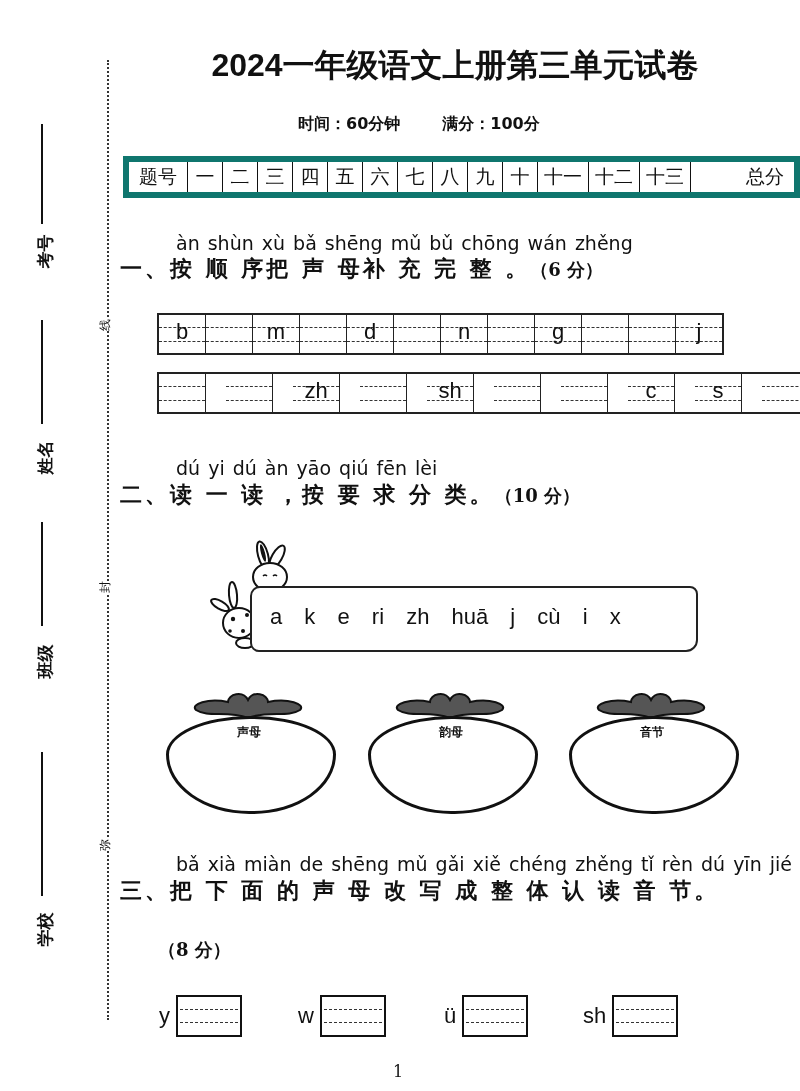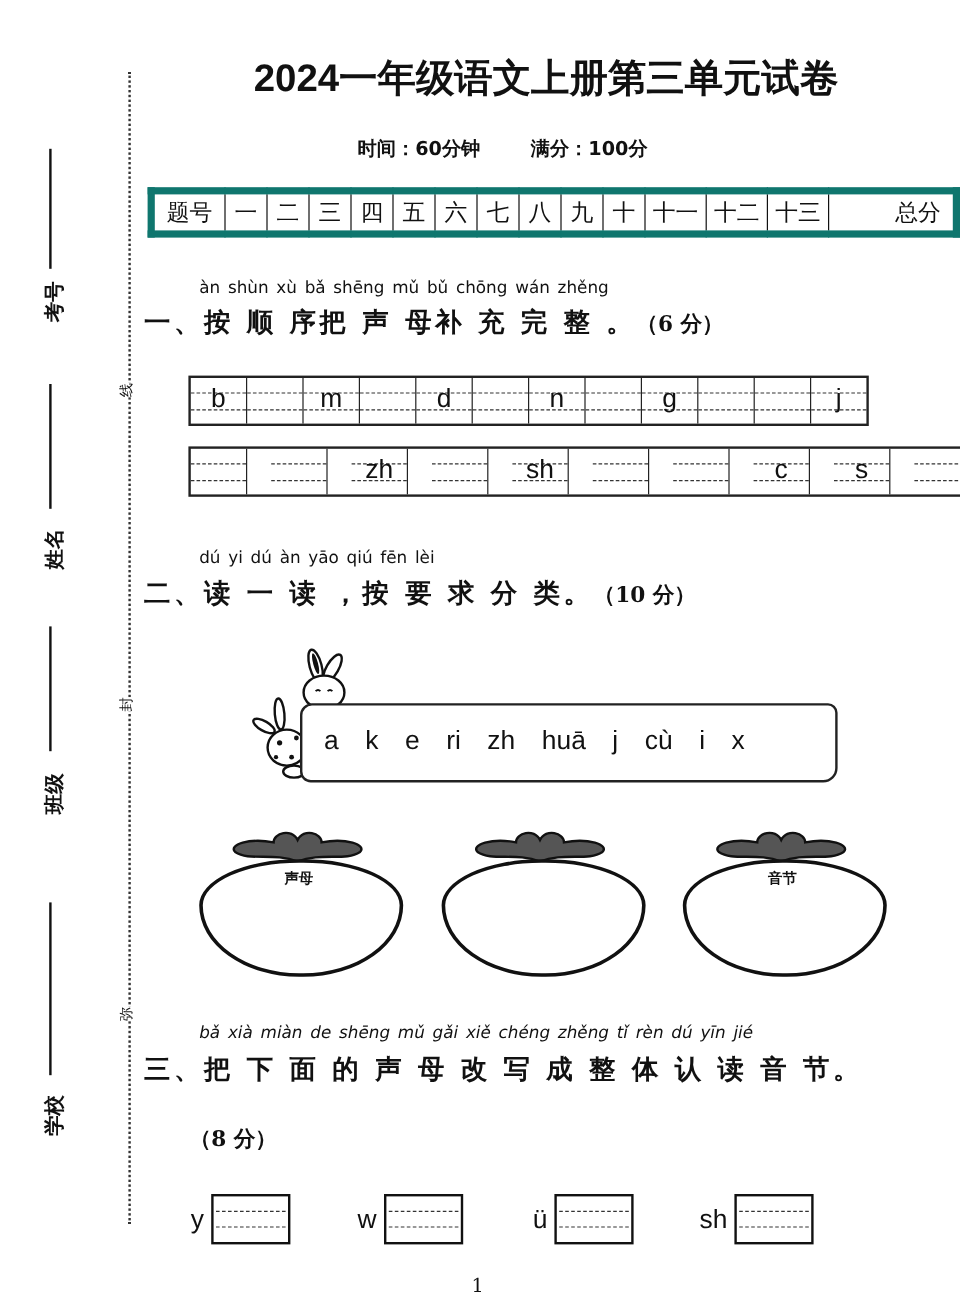--- a/index.html
+++ b/index.html
@@ -18,21 +18,21 @@
            font-family:"Liberation Sans", sans-serif; font-weight:bold; font-size:32px; letter-spacing:0px; }
   .subtitle { position:absolute; left:298px; top:114px; font-size:16px; font-weight:bold; }
   .subtitle span { margin-right:42px; }
 
   
   table.score { position:absolute; left:123px; top:156px; border-collapse:collapse; border:6px solid #0f766e; }
   table.score td { border:1.5px solid #111; height:30px; text-align:center; font-size:19px;
                    font-family:"DejaVu Serif", serif; padding:0; }
 
   
-  .pinyin { position:absolute; font-family:"DejaVu Sans", sans-serif; font-size:14px; white-space:nowrap; word-spacing:2px; }
+  .pinyin { position:absolute; font-family:"DejaVu Sans", sans-serif; font-size:19px; white-space:nowrap; word-spacing:2px;margin-left:10px; }
   .heading { position:absolute; font-size:22px; font-weight:bold; white-space:nowrap; letter-spacing:3px; }
   .heading .pts { font-weight:bold; font-family:"DejaVu Serif", serif; font-size:18px; letter-spacing:0;text-align:center; }
 
   
   .grid-row { position:absolute; display:flex; border:2px solid #222; height:38px; }
   .grid-cell { width:46px; height:38px; border-right:1.5px solid #222; position:relative; }
   .grid-cell:last-child { border-right:none; }
   .grid-cell::before, .grid-cell::after { content:""; position:absolute; left:0; right:0; border-top:1.5px dashed #333; }
   .grid-cell::before { top:12px; }
   .grid-cell::after { top:26px; }
@@ -221,30 +221,31 @@
     <path d="M60 28 C40 20 20 28 8 20 C2 14 20 8 40 12 C40 4 55 0 60 10 C65 0 80 4 80 12 C100 8 118 14 112 20 C100 28 80 20 60 28Z" fill="#555" stroke="#111" stroke-width="2"></path>
   </svg>
   <div class="fruit-body"></div>
   <div class="fruit-label">声母</div>
 </div>
 <div class="fruit" style="left:364px;top:690px;">
   <svg class="abs" style="left:26px;top:0;" width="120" height="32" viewBox="0 0 120 32">
     <path d="M60 28 C40 20 20 28 8 20 C2 14 20 8 40 12 C40 4 55 0 60 10 C65 0 80 4 80 12 C100 8 118 14 112 20 C100 28 80 20 60 28Z" fill="#555" stroke="#111" stroke-width="2"></path>
   </svg>
   <div class="fruit-body"></div>
+  <div class="fruit-label">韵母</div>
 </div>
 <div class="fruit" style="left:565px;top:690px;">
   <svg class="abs" style="left:26px;top:0;" width="120" height="32" viewBox="0 0 120 32">
     <path d="M60 28 C40 20 20 28 8 20 C2 14 20 8 40 12 C40 4 55 0 60 10 C65 0 80 4 80 12 C100 8 118 14 112 20 C100 28 80 20 60 28Z" fill="#555" stroke="#111" stroke-width="2"></path>
   </svg>
   <div class="fruit-body"></div>
   <div class="fruit-label">音节</div>
 </div>
 
-<div class="pinyin" style="left:166px;top:853px;font-style:italic;">bǎ xià miàn de shēng mǔ gǎi xiě chéng zhěng  tǐ  rèn  dú  yīn  jié</div>
+<div class="pinyin" style="left:166px;top:853px;">bǎ xià miàn de shēng mǔ gǎi xiě chéng zhěng  tǐ  rèn  dú  yīn  jié</div>
 <div class="heading" style="left:120px;top:876px;">三、把 下 面 的 声 母 改 写 成  整 体 认 读 音 节。</div>
 <div class="heading" style="left:158px;top:936px;">
   <span class="pts">（8 分）</span>
 </div>
 
 <div class="ans" style="left:159px;top:995px;">
   <span class="ans-label">y</span>
   <div class="ans-box"></div>
 </div>
 <div class="ans" style="left:298px;top:995px;">

